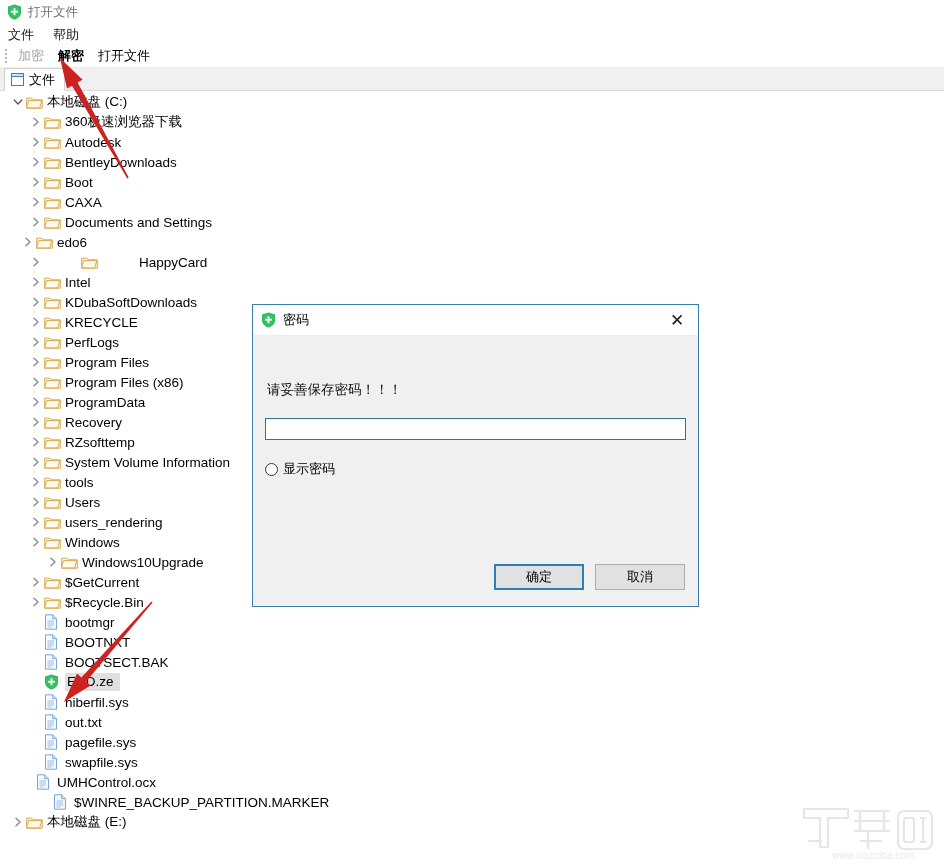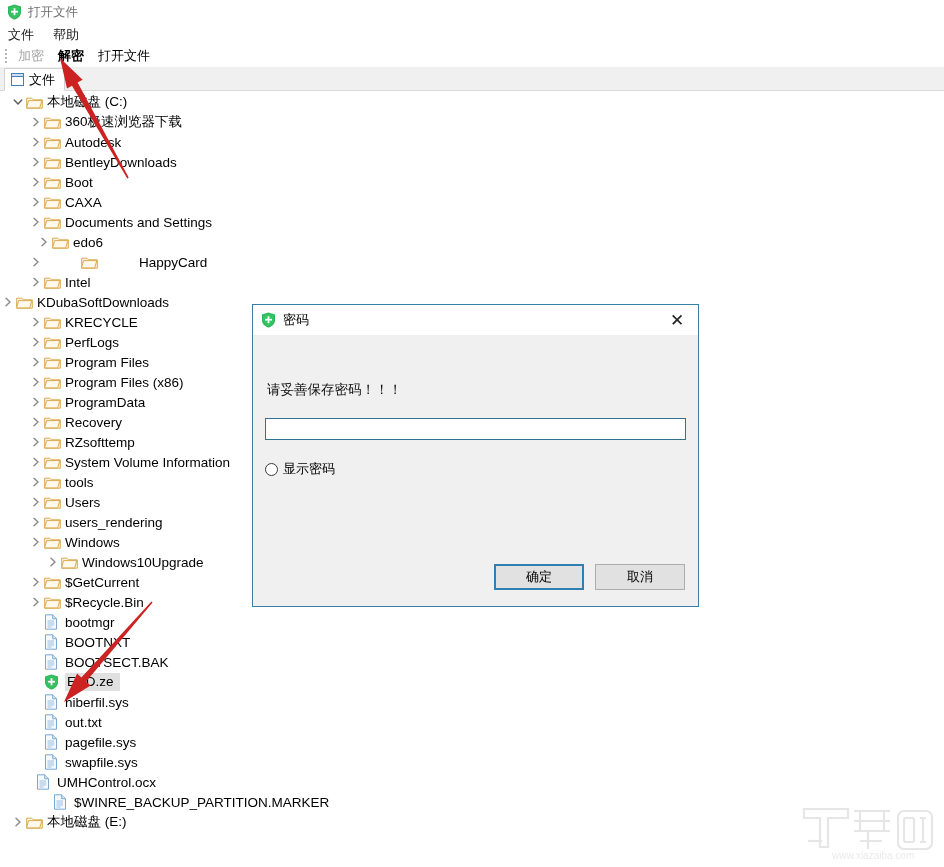--- a/index.html
+++ b/index.html
@@ -345,21 +345,21 @@
         </svg>
       </span>
       <span class="ico">
         <svg width="17" height="14" viewBox="0 0 17 14">
           <path d="M0.7 3.2 h5.2 l1.5 1.6 h8.9 v8.4 h-15.6 z" fill="#fdf6e6" stroke="#d9a94f" stroke-width="1"></path>
           <path d="M2.6 5.6 h13.2 l-2.1 7.3 h-13.2 z" fill="#fff9ec" stroke="#d9a94f" stroke-width="1"></path>
         </svg>
       </span>
       <span class="lbl">Documents and Settings</span>
     </div>
-    <div class="row" style="padding-left: 36px;">
+    <div class="row" style="padding-left: 20px;">
       <span class="exp">
         <svg width="10" height="10" viewBox="0 0 10 10">
           <path d="M3 1.2 L7 5 L3 8.8" fill="none" stroke="#8a8a8a" stroke-width="1.4" stroke-linecap="round" stroke-linejoin="round"></path>
         </svg>
       </span>
       <span class="ico">
         <svg width="17" height="14" viewBox="0 0 17 14">
           <path d="M0.7 3.2 h5.2 l1.5 1.6 h8.9 v8.4 h-15.6 z" fill="#fdf6e6" stroke="#d9a94f" stroke-width="1"></path>
           <path d="M2.6 5.6 h13.2 l-2.1 7.3 h-13.2 z" fill="#fff9ec" stroke="#d9a94f" stroke-width="1"></path>
         </svg>
@@ -387,21 +387,21 @@
         </svg>
       </span>
       <span class="ico">
         <svg width="17" height="14" viewBox="0 0 17 14">
           <path d="M0.7 3.2 h5.2 l1.5 1.6 h8.9 v8.4 h-15.6 z" fill="#fdf6e6" stroke="#d9a94f" stroke-width="1"></path>
           <path d="M2.6 5.6 h13.2 l-2.1 7.3 h-13.2 z" fill="#fff9ec" stroke="#d9a94f" stroke-width="1"></path>
         </svg>
       </span>
       <span class="lbl">Intel</span>
     </div>
-    <div class="row" style="">
+    <div class="row" style="padding-left: 28px;">
       <span class="exp">
         <svg width="10" height="10" viewBox="0 0 10 10">
           <path d="M3 1.2 L7 5 L3 8.8" fill="none" stroke="#8a8a8a" stroke-width="1.4" stroke-linecap="round" stroke-linejoin="round"></path>
         </svg>
       </span>
       <span class="ico">
         <svg width="17" height="14" viewBox="0 0 17 14">
           <path d="M0.7 3.2 h5.2 l1.5 1.6 h8.9 v8.4 h-15.6 z" fill="#fdf6e6" stroke="#d9a94f" stroke-width="1"></path>
           <path d="M2.6 5.6 h13.2 l-2.1 7.3 h-13.2 z" fill="#fff9ec" stroke="#d9a94f" stroke-width="1"></path>
         </svg>

